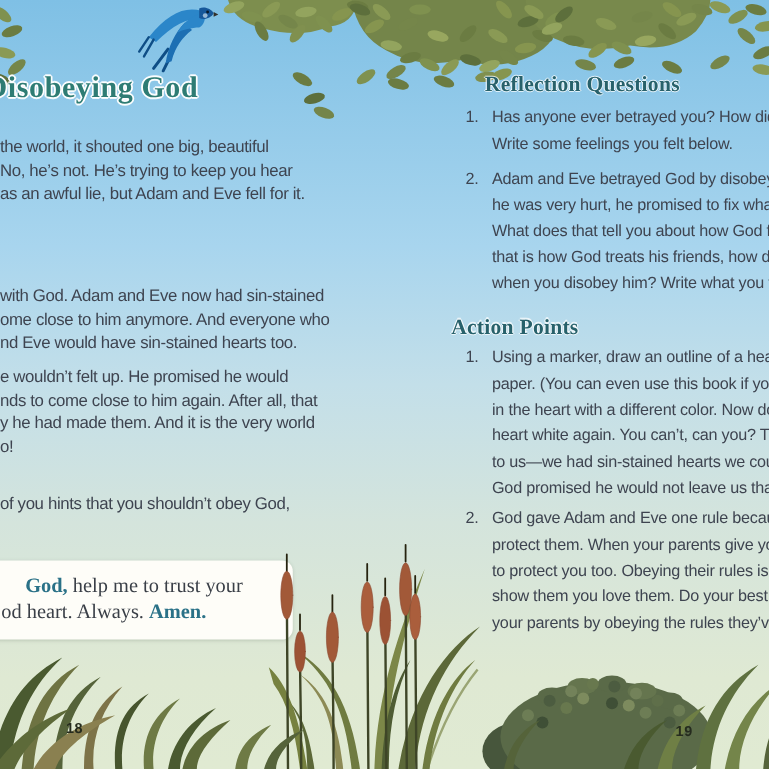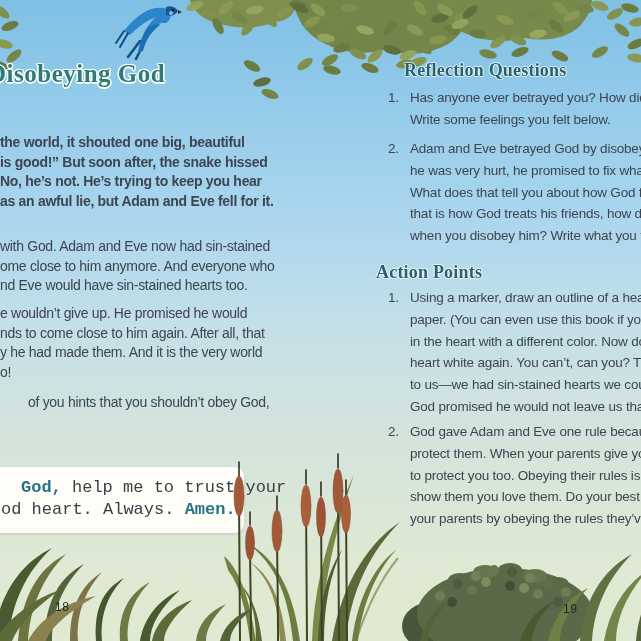--- a/index.html
+++ b/index.html
@@ -25,49 +25,49 @@
     font-family:"Liberation Serif",serif;font-weight:bold;font-size:25px;
     color:var(--title_teal,#2e7c74);letter-spacing:.5px;white-space:nowrap;
     text-shadow:1.5px 0 0 rgba(255,255,255,.85),-1.5px 0 0 rgba(255,255,255,.85),
       0 1.5px 0 rgba(255,255,255,.85),0 -1.5px 0 rgba(255,255,255,.85),
       1px 1px 0 rgba(255,255,255,.85),-1px -1px 0 rgba(255,255,255,.85),
       1px -1px 0 rgba(255,255,255,.85),-1px 1px 0 rgba(255,255,255,.85);
   }
   .para{position:absolute;left:0;color:var(--body_text,#3e4450);
     font-size:14px;letter-spacing:-.3px;white-space:nowrap;}
   .para div{line-height:19.5px;}
-  .p1{top:133px;font-weight:bold;} .p2{top:237px;} .p3{top:304px;} .p4{top:393px;margin-left:28px;}
+  .p1{top:113px;} .p2{top:237px;} .p3{top:304px;} .p4{top:410px;}
 
   .prayer-box{
     position:absolute;left:-28px;top:467px;width:272px;height:66px;
     background:#fefdf8;border-radius:9px;
     box-shadow:0 1px 3px rgba(60,80,60,.18);
   }
   .pline{position:absolute;white-space:nowrap;
-    font-family:Liberation Mono, monospace;font-size:17px;color:var(--prayer_text,#3a3f47);}
+    font-family:Liberation Serif, serif;font-size:17px;color:var(--prayer_text,#3a3f47);}
   .pl1{left:49px;top:11px;}
   .pl2{left:29px;top:33px;}
   .paccent{font-weight:bold;color:var(--prayer_accent,#2a7187);}
 
   .rheading{
     position:absolute;margin:0;left:376px;
     font-family:"Liberation Serif",serif;font-weight:bold;font-size:18px;
     color:var(--heading_teal,#27616b);letter-spacing:.2px;white-space:nowrap;
     text-shadow:1px 0 0 rgba(255,255,255,.7),-1px 0 0 rgba(255,255,255,.7),
       0 1px 0 rgba(255,255,255,.7),0 -1px 0 rgba(255,255,255,.7);
   }
   .h-reflect{top:60px;padding-left:28px;} .h-action{top:262px;}
 
   .qitem{position:absolute;left:388px;display:flex;color:var(--body_text,#3e4450);
     font-size:13.5px;letter-spacing:-.2px;white-space:nowrap;}
   .qnum{width:22px;flex:0 0 22px;line-height:21.8px;}
   .qlines div{line-height:21.8px;}
   .rq1{top:87px;} .rq2{top:138px;} .ap1{top:287px;} .ap2{top:421px;}
 
-  .pagenum{position:absolute;font-size:12px;font-weight:normal;
+  .pagenum{position:absolute;font-size:12px;font-weight:bold;
     color:var(--page_number,#252b1e);letter-spacing:.5px;}
   .pn-left{left:55px;top:600px;}
   .pn-right{left:563px;top:602px;}
 </style>
 </head>
 <body>
 
 <div class="stage">
 
   <svg class="canopy" width="641" height="110" viewBox="0 0 641 110">
@@ -167,31 +167,30 @@
     <path d="M58,10 C50,12 42,18 38,26 C42,24 50,22 56,22 C60,20 62,14 60,10 Z" fill="#2b86c9"></path>
     <path d="M56,6 C60,4 66,6 68,10 C66,14 60,16 56,14 Z" fill="#16589a"></path>
     <circle cx="61" cy="12" r="2" fill="#cfe3f0" opacity=".7"></circle>
     <circle cx="63" cy="9" r="1.2" fill="#0a1a2a"></circle>
     <path d="M68,9 L72,11 L68,13 Z" fill="#33302a"></path>
   </svg>
 
   <h1 class="title">Disobeying God</h1>
   <div class="para p1">
       <div>the world, it shouted one big, beautiful</div>
-      <div>is good!” But soon after, the snake hissed</div>
       <div>No, he’s not. He’s trying to keep you hear</div>
       <div>as an awful lie, but Adam and Eve fell for it.</div>
     </div>
   <div class="para p2">
       <div>with God. Adam and Eve now had sin-stained</div>
       <div>ome close to him anymore. And everyone who</div>
       <div>nd Eve would have sin-stained hearts too.</div>
     </div>
   <div class="para p3">
-      <div>e wouldn’t give up. He promised he would</div>
+      <div>e wouldn’t felt up. He promised he would</div>
       <div>nds to come close to him again. After all, that</div>
       <div>y he had made them. And it is the very world</div>
       <div>o!</div>
     </div>
   <div class="para p4">
       <div>of you hints that you shouldn’t obey God,</div>
     </div>
 
   <div class="prayer-box">
     <div class="pline pl1"><span class="paccent">God,</span><span> help me to trust your</span></div>

